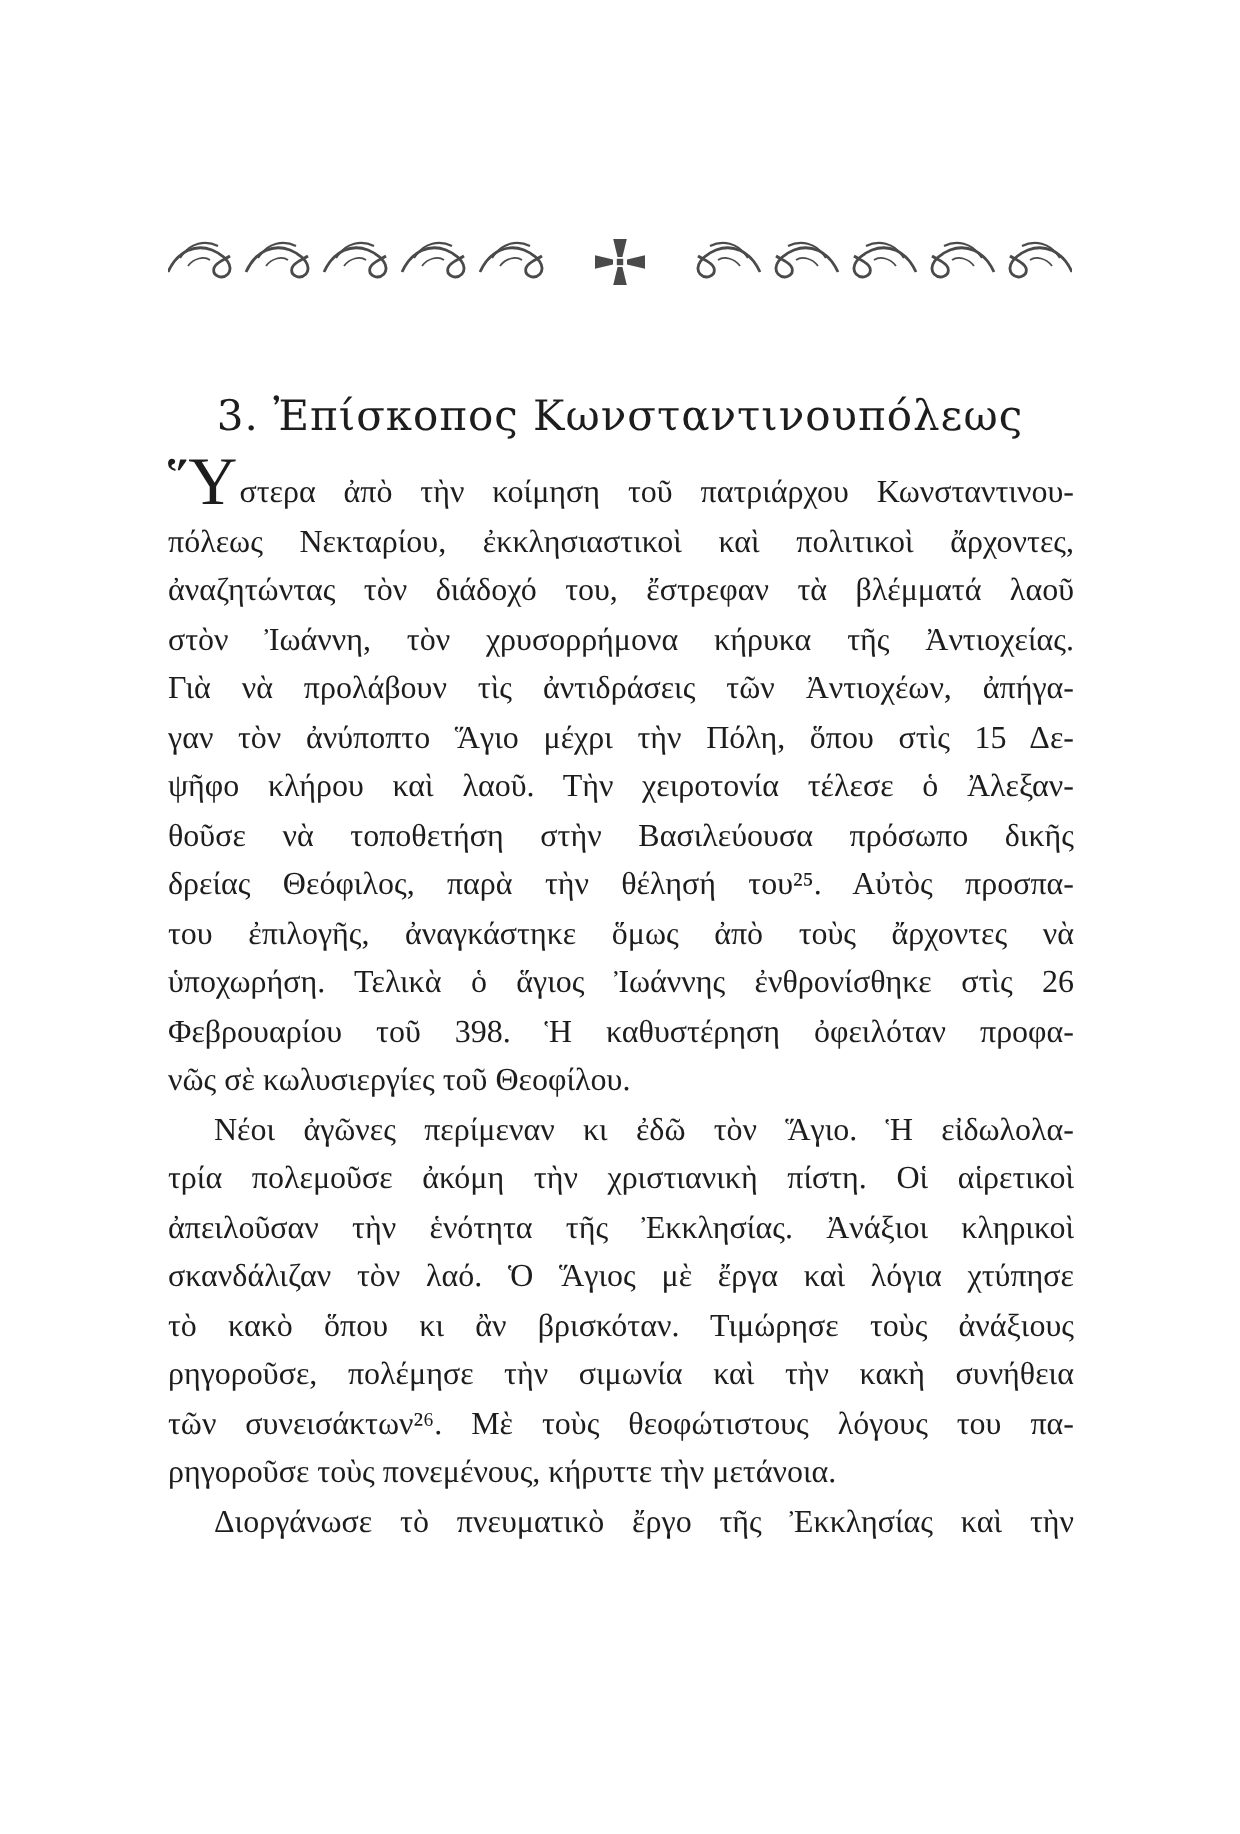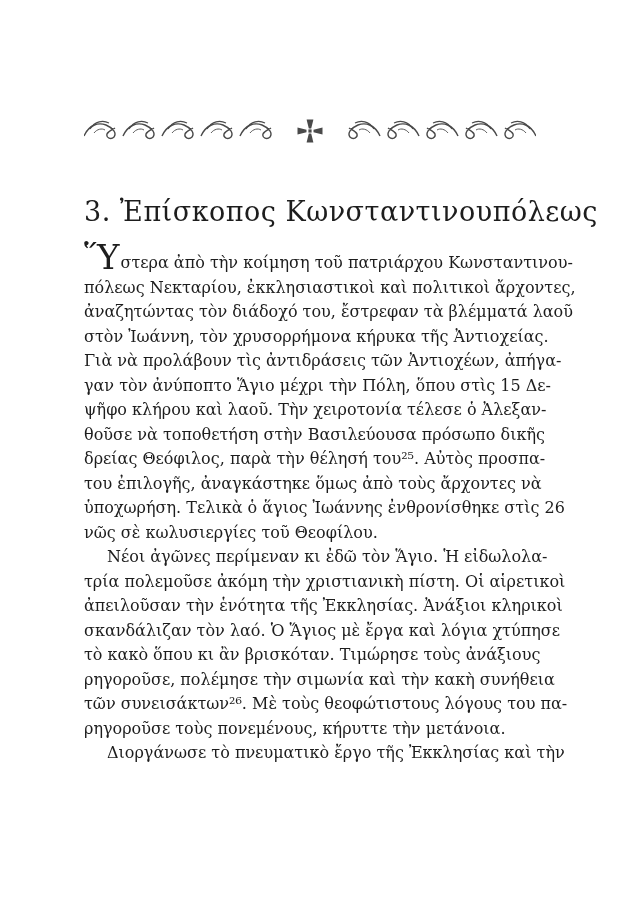--- a/index.html
+++ b/index.html
@@ -18,30 +18,31 @@
     left: 84px;
     width: 452px;
     height: 30px;
   }
   .heading {
     position: absolute;
     top: 196px;
     left: 84px;
     width: 452px;
     text-align: center;
-    font-size: 27px;
+    font-size: 21px;
     letter-spacing: 0.5px;
     white-space: nowrap;
   }
   .text-block {
     position: absolute;
-    top: 251px;
+    top: 235px;
     left: 84px;
     width: 453px;
     font-size: 16px;
+    font-family: Liberation Serif, serif;
   }
   .line {
     height: 24.5px;
     line-height: 24.5px;
     text-align: justify;
     text-align-last: justify;
     white-space: nowrap;
   }
   .line.last { text-align-last: left; }
   .line.indent { text-indent: 23px; }
@@ -98,20 +99,21 @@
       <div class="line">πόλεως Νεκταρίου, ἐκκλησιαστικοὶ καὶ πολιτικοὶ ἄρχοντες,</div>
       <div class="line">ἀναζητώντας τὸν διάδοχό του, ἔστρεφαν τὰ βλέμματά λαοῦ</div>
       <div class="line">στὸν Ἰωάννη, τὸν χρυσορρήμονα κήρυκα τῆς Ἀντιοχείας.</div>
       <div class="line">Γιὰ νὰ προλάβουν τὶς ἀντιδράσεις τῶν Ἀντιοχέων, ἀπήγα-</div>
       <div class="line">γαν τὸν ἀνύποπτο Ἅγιο μέχρι τὴν Πόλη, ὅπου στὶς 15 Δε-</div>
       <div class="line">ψῆφο κλήρου καὶ λαοῦ. Τὴν χειροτονία τέλεσε ὁ Ἀλεξαν-</div>
       <div class="line">θοῦσε νὰ τοποθετήση στὴν Βασιλεύουσα πρόσωπο δικῆς</div>
       <div class="line">δρείας Θεόφιλος, παρὰ τὴν θέλησή του²⁵. Αὐτὸς προσπα-</div>
       <div class="line">του ἐπιλογῆς, ἀναγκάστηκε ὅμως ἀπὸ τοὺς ἄρχοντες νὰ</div>
       <div class="line">ὑποχωρήση. Τελικὰ ὁ ἅγιος Ἰωάννης ἐνθρονίσθηκε στὶς 26</div>
+      <div class="line">Φεβρουαρίου τοῦ 398. Ἡ καθυστέρηση ὀφειλόταν προφα-</div>
       <div class="line last">νῶς σὲ κωλυσιεργίες τοῦ Θεοφίλου.</div>
     </div>
 
     <div>
       <div class="line indent">Νέοι ἀγῶνες περίμεναν κι ἐδῶ τὸν Ἅγιο. Ἡ εἰδωλολα-</div>
       <div class="line">τρία πολεμοῦσε ἀκόμη τὴν χριστιανικὴ πίστη. Οἱ αἱρετικοὶ</div>
       <div class="line">ἀπειλοῦσαν τὴν ἑνότητα τῆς Ἐκκλησίας. Ἀνάξιοι κληρικοὶ</div>
       <div class="line">σκανδάλιζαν τὸν λαό. Ὁ Ἅγιος μὲ ἔργα καὶ λόγια χτύπησε</div>
       <div class="line">τὸ κακὸ ὅπου κι ἂν βρισκόταν. Τιμώρησε τοὺς ἀνάξιους</div>
       <div class="line">ρηγοροῦσε, πολέμησε τὴν σιμωνία καὶ τὴν κακὴ συνήθεια</div>

